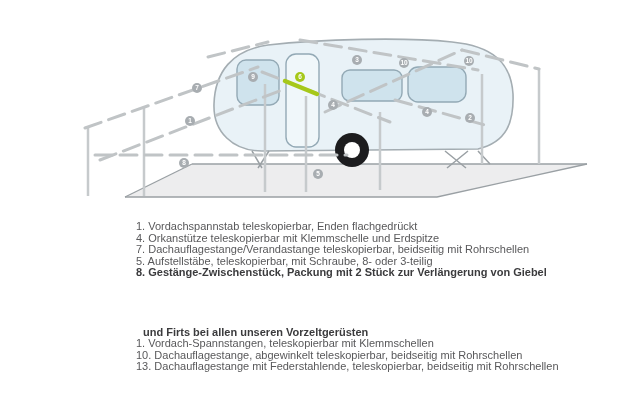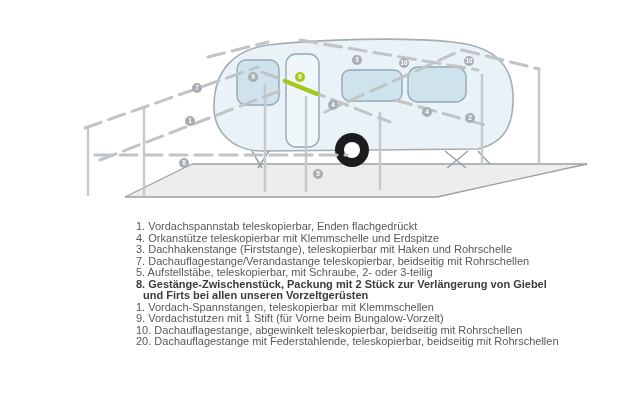--- a/index.html
+++ b/index.html
@@ -25,21 +25,21 @@
   .marker{
     position:absolute;min-width:10px;height:10px;padding:0 1px;box-sizing:border-box;
     border-radius:6px;background:var(--marker_bg);color:#fff;
     font-size:6.5px;font-weight:bold;line-height:10px;text-align:center;
     transform:translate(-50%,-50%);
   }
   .marker.green{background:var(--accent);}
   .legend{position:absolute;left:136px;top:221px;width:490px;}
   .legend-line{font-size:11px;line-height:11.5px;color:var(--text);white-space:nowrap;}
   .legend-line.bold{font-weight:bold;color:var(--text_bold);}
-  .legend-line.indent{padding-left:7px;}
+  .legend-line.indent{padding-left:7px;margin-top:48px;}
 </style>
 </head>
 <body>
 
 <div class="stage" style="--accent: #a6c81a; --marker_bg: #a8adb1; --pole: #c0c4c6; --caravan_fill: #e9f2f7; --window_fill: #cfe3ed; --door_fill: #f0f7fa; --ground_fill: #ededee; --wheel: #1c1c1e; --text: #58585a; --text_bold: #3b3b3d;">
 
   <svg class="diagram-svg" width="640" height="215" viewBox="0 0 640 215">
 
     <g>
       <polygon class="ground-fill" points="125,197 437,197 587,164 192,164"></polygon>
@@ -100,24 +100,22 @@
       <div class="marker" style="left: 469px; top: 61px;">10</div>
       <div class="marker" style="left: 333px; top: 105px;">4</div>
       <div class="marker" style="left: 427px; top: 112px;">4</div>
       <div class="marker" style="left: 470px; top: 118px;">2</div>
       <div class="marker" style="left: 318px; top: 174px;">5</div>
     </div>
 
   <div class="legend" id="legend">
       <div class="legend-line">1. Vordachspannstab teleskopierbar, Enden flachgedrückt</div>
       <div class="legend-line">4. Orkanstütze teleskopierbar mit Klemmschelle und Erdspitze</div>
-      <div class="legend-line">3. Dachhakenstange (Firststange), teleskopierbar mit Haken und Rohrschelle</div>
       <div class="legend-line">7. Dachauflagestange/Verandastange teleskopierbar, beidseitig mit Rohrschellen</div>
-      <div class="legend-line">5. Aufstellstäbe, teleskopierbar, mit Schraube, 2- oder 3-teilig</div>
+      <div class="legend-line">5. Aufstellstäbe, teleskopierbar, mit Schraube, 8- oder 3-teilig</div>
       <div class="legend-line bold">8. Gestänge-Zwischenstück,  Packung mit 2 Stück zur Verlängerung von Giebel</div>
       <div class="legend-line bold indent">und Firts bei allen unseren Vorzeltgerüsten</div>
       <div class="legend-line">1. Vordach-Spannstangen, teleskopierbar mit Klemmschellen</div>
-      <div class="legend-line">9. Vordachstutzen mit 1 Stift (für Vorne beim Bungalow-Vorzelt)</div>
       <div class="legend-line">10. Dachauflagestange, abgewinkelt teleskopierbar, beidseitig mit Rohrschellen</div>
-      <div class="legend-line">20. Dachauflagestange mit Federstahlende, teleskopierbar, beidseitig mit Rohrschellen</div>
+      <div class="legend-line">13. Dachauflagestange mit Federstahlende, teleskopierbar, beidseitig mit Rohrschellen</div>
     </div>
 
 </div>
 
 </body></html>

